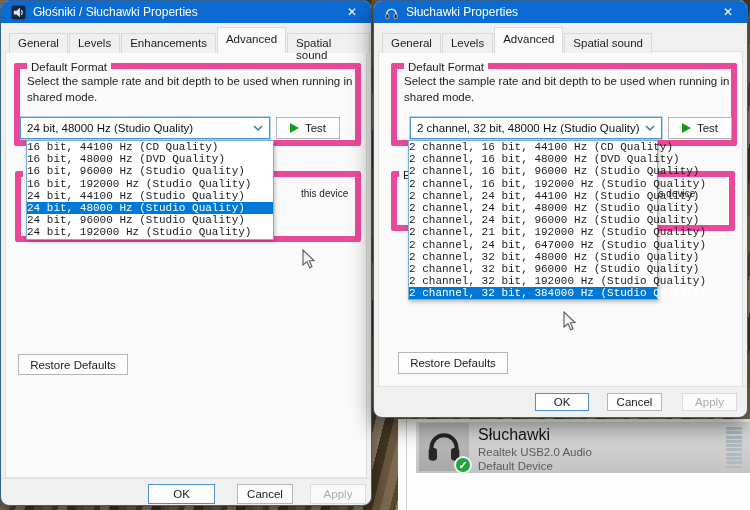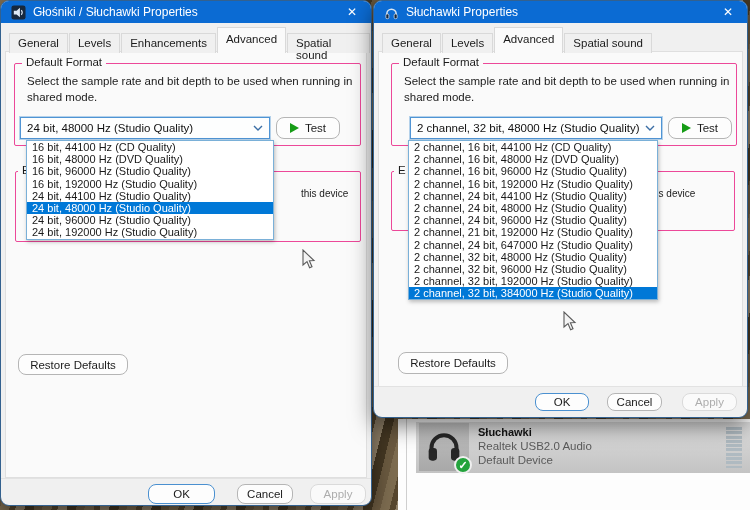--- a/index.html
+++ b/index.html
@@ -19,54 +19,54 @@
 
   .tabs{position:absolute;left:8px;top:29px;display:flex;align-items:flex-end;z-index:4;}
   .tab{font-size:11.5px;color:#1b1b1b;background:#f0f0f0;border:1px solid #d9d9d9;border-bottom:none;
     padding:3px 8px 3px;margin-right:1px;height:20px;}
   .tab.sel{background:#fafafa;height:26px;padding-top:5px;margin-top:-3px;position:relative;z-index:5;}
 
   .page{position:absolute;left:4px;right:4px;top:50px;background:#fafafa;border:1px solid #dfdfdf;}
   .dlg-left .page{height:427px;}
   .dlg-right .page{height:336px;}
 
-  .groupbox{position:absolute;border:1px solid #ec4899;border-radius:2px;background:transparent;}
+  .groupbox{position:absolute;border:6px solid #ec4899;border-radius:2px;background:transparent;}
   .groupbox .legend{position:absolute;top:-8px;left:7px;background:#fafafa;padding:0 4px;font-size:11.5px;color:#1b1b1b;white-space:nowrap;}
   .desc{position:absolute;font-size:11.5px;color:#1b1b1b;line-height:1.35;}
 
   .combo{position:absolute;height:22px;background:#fdfefe;border:1px solid #4f94d4;box-shadow:0 0 0 1px rgba(95,160,215,.45);
     display:flex;align-items:center;padding:0 6px;font-size:11.5px;color:#111;}
   .combo .chev{margin-left:auto;width:10px;height:8px;}
-  .btn{position:absolute;background:#fdfdfd;border:1px solid #b5b5b5;border-radius:8px;font-size:11.5px;color:#1b1b1b;
+  .btn{position:absolute;background:#fdfdfd;border:1px solid #b5b5b5;border-radius:0;font-size:11.5px;color:#1b1b1b;
     display:flex;align-items:center;justify-content:center;padding:0;}
   .btn.default{border:1.5px solid #4a90d0;}
   .btn.disabled{color:#adadad;border-color:#dadada;background:#fafafa;}
   .play{width:0;height:0;border-left:9px solid #169c16;border-top:5.5px solid transparent;border-bottom:5.5px solid transparent;margin-right:6px;}
 
   .droplist{position:absolute;background:#fff;border:1px solid #7ab0d8;box-shadow:1px 2px 4px rgba(0,0,0,.25);z-index:6;}
-  .opt{height:12.2px;line-height:12.3px;font-size:11px;color:#1a1a1a;padding-left:5px;white-space:nowrap;}
+  .opt{height:12.2px;line-height:12.3px;font-size:11px;color:#1a1a1a;white-space:nowrap;font-family:Liberation Mono, monospace;}
   .opt.sel{background:#0078d7;color:#fff;}
 
   .footer-line{position:absolute;left:0;right:0;border-top:1px solid #e2e2e2;}
   .dlg-left .footer-line{top:477px;}
   .dlg-right .footer-line{top:385px;}
 
   .frag{position:absolute;font-size:10px;color:#1b1b1b;white-space:nowrap;}
 
   
   .snd-panel{position:absolute;left:398px;top:419px;width:352px;height:91px;background:#fdfdfd;z-index:1;}
   .snd-inner-line{position:absolute;left:8px;top:0;bottom:0;border-left:1px solid #cfcfcf;}
   .device-row{position:absolute;left:18px;top:3px;right:0;height:51px;
     background:linear-gradient(#dedede,#c3c3c3);}
   .device-tile{position:absolute;left:3px;top:1px;width:50px;height:48px;background:linear-gradient(#c2c2c2,#a8a8a8);}
   .device-tile svg{position:absolute;left:5px;top:3px;}
   .badge{position:absolute;right:-3px;bottom:-3px;width:18px;height:18px;border-radius:50%;background:#23a33c;
     border:2px solid #efefef;color:#fff;font-size:11px;font-weight:bold;display:flex;align-items:center;justify-content:center;}
   .device-texts{position:absolute;left:62px;top:4px;}
-  .dev-name{font-size:11px;font-weight:bold;color:#141414;margin-bottom:1px;}
+  .dev-name{font-size:16px;font-weight:normal;color:#141414;margin-bottom:1px;}
   .dev-sub{font-size:11.5px;color:#5a5a5a;line-height:1.22;}
   .meter{position:absolute;right:8px;top:5px;width:16px;height:41px;
     background:repeating-linear-gradient(to bottom,#afbac1 0 3px,rgba(0,0,0,0) 3px 4.3px);}
 
   .cursor{position:absolute;z-index:12;}
 </style>
 </head>
 <body>
 
 <div class="stage">

